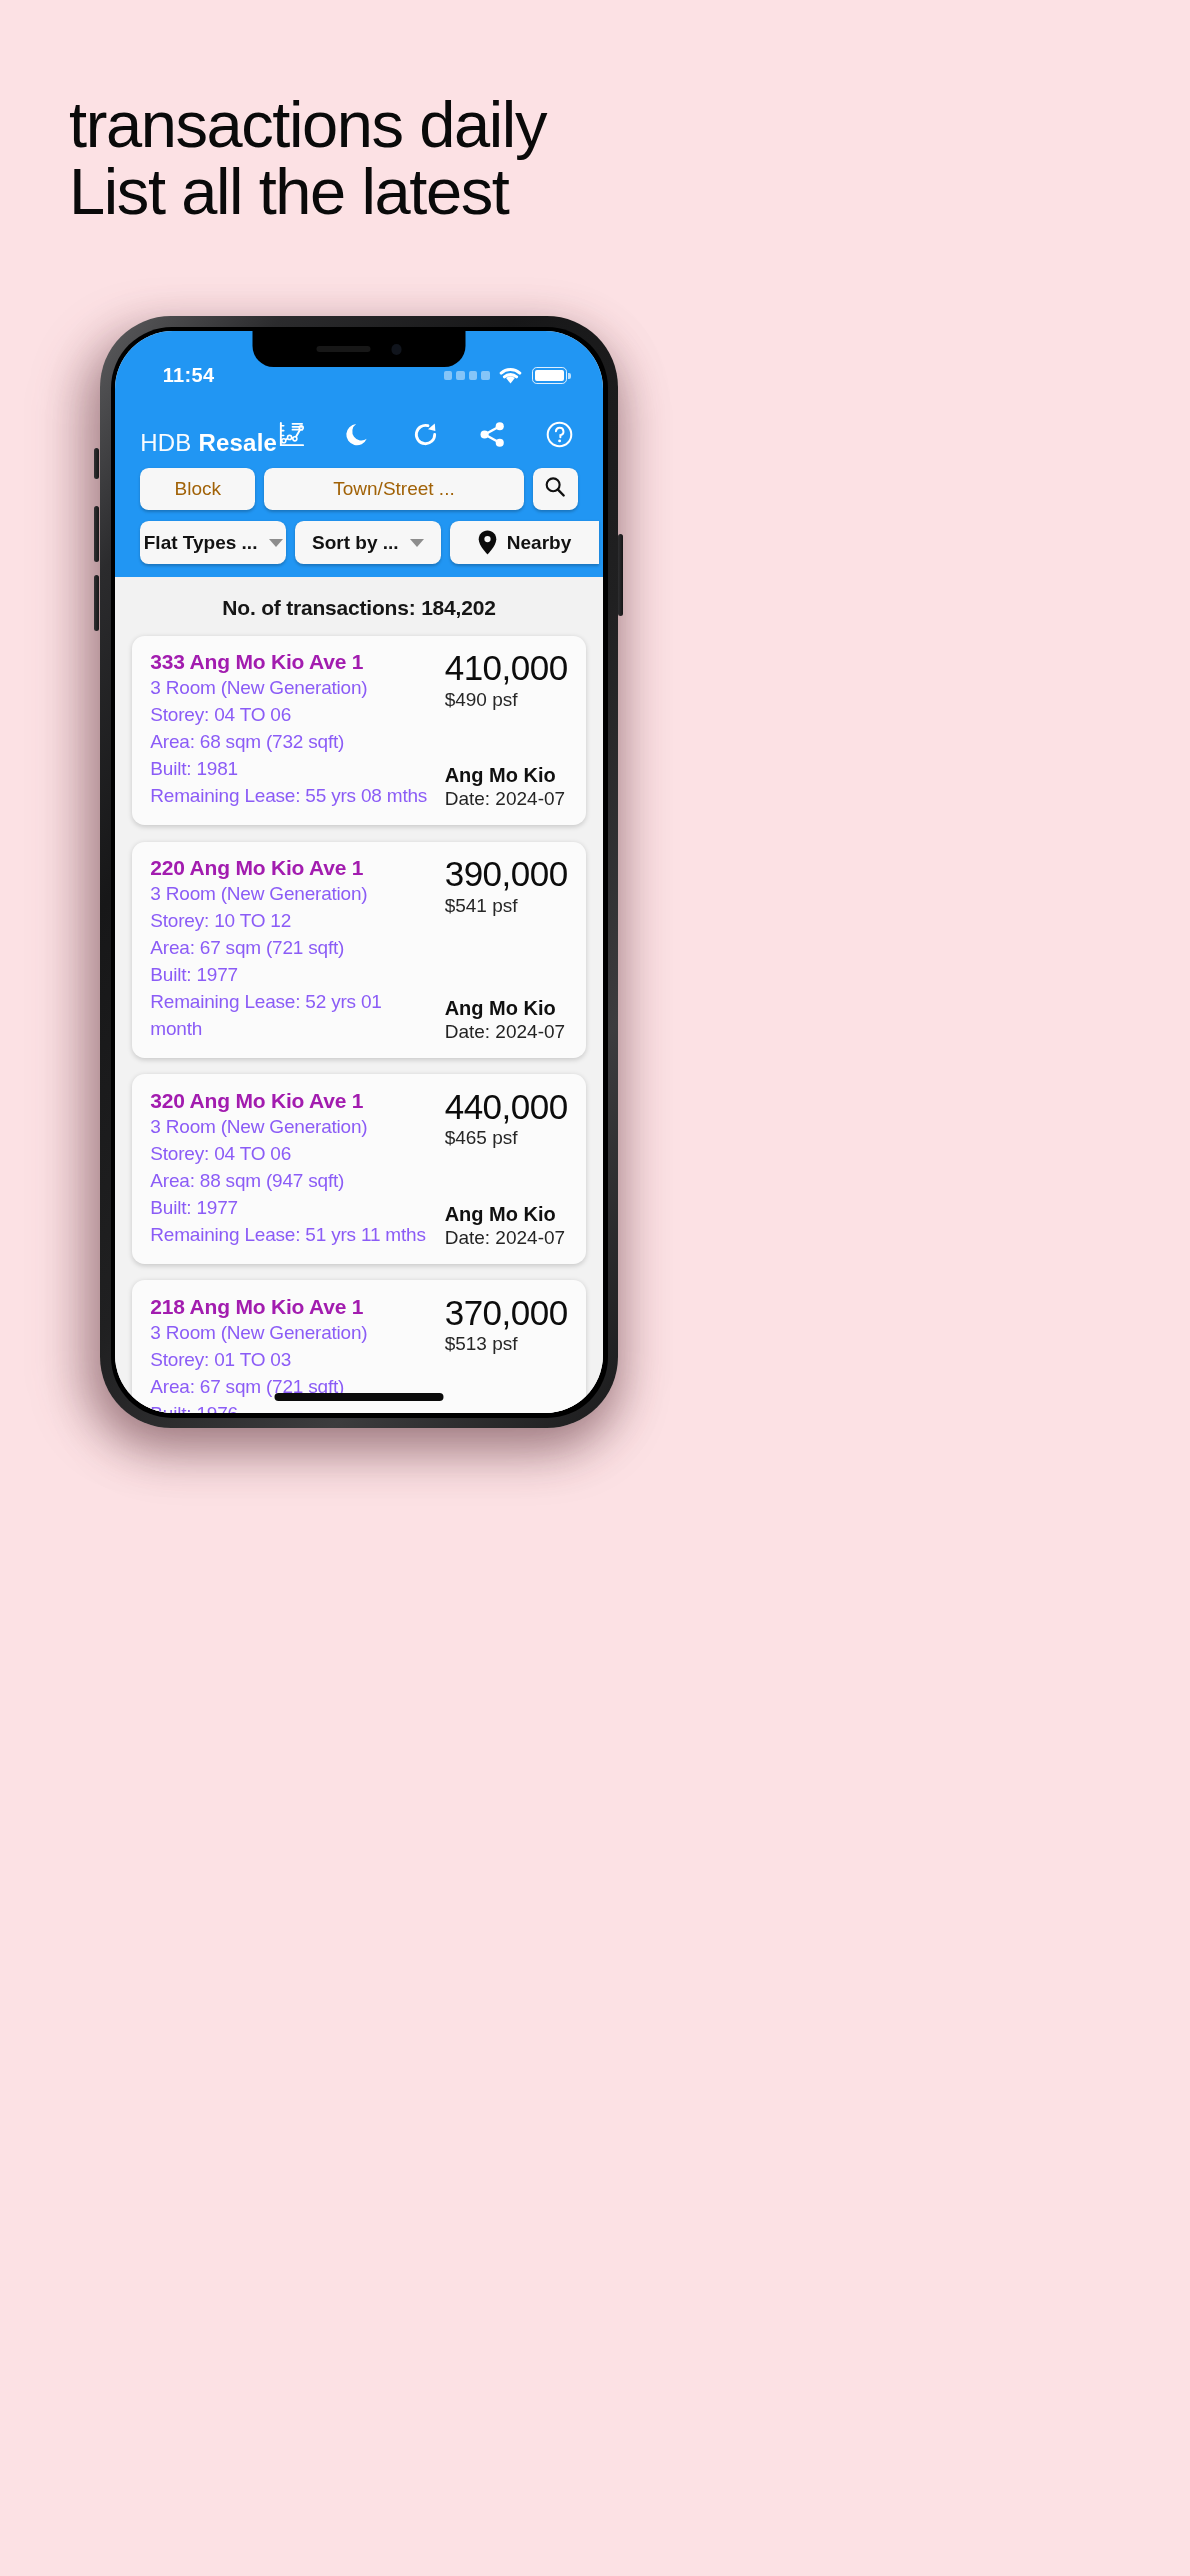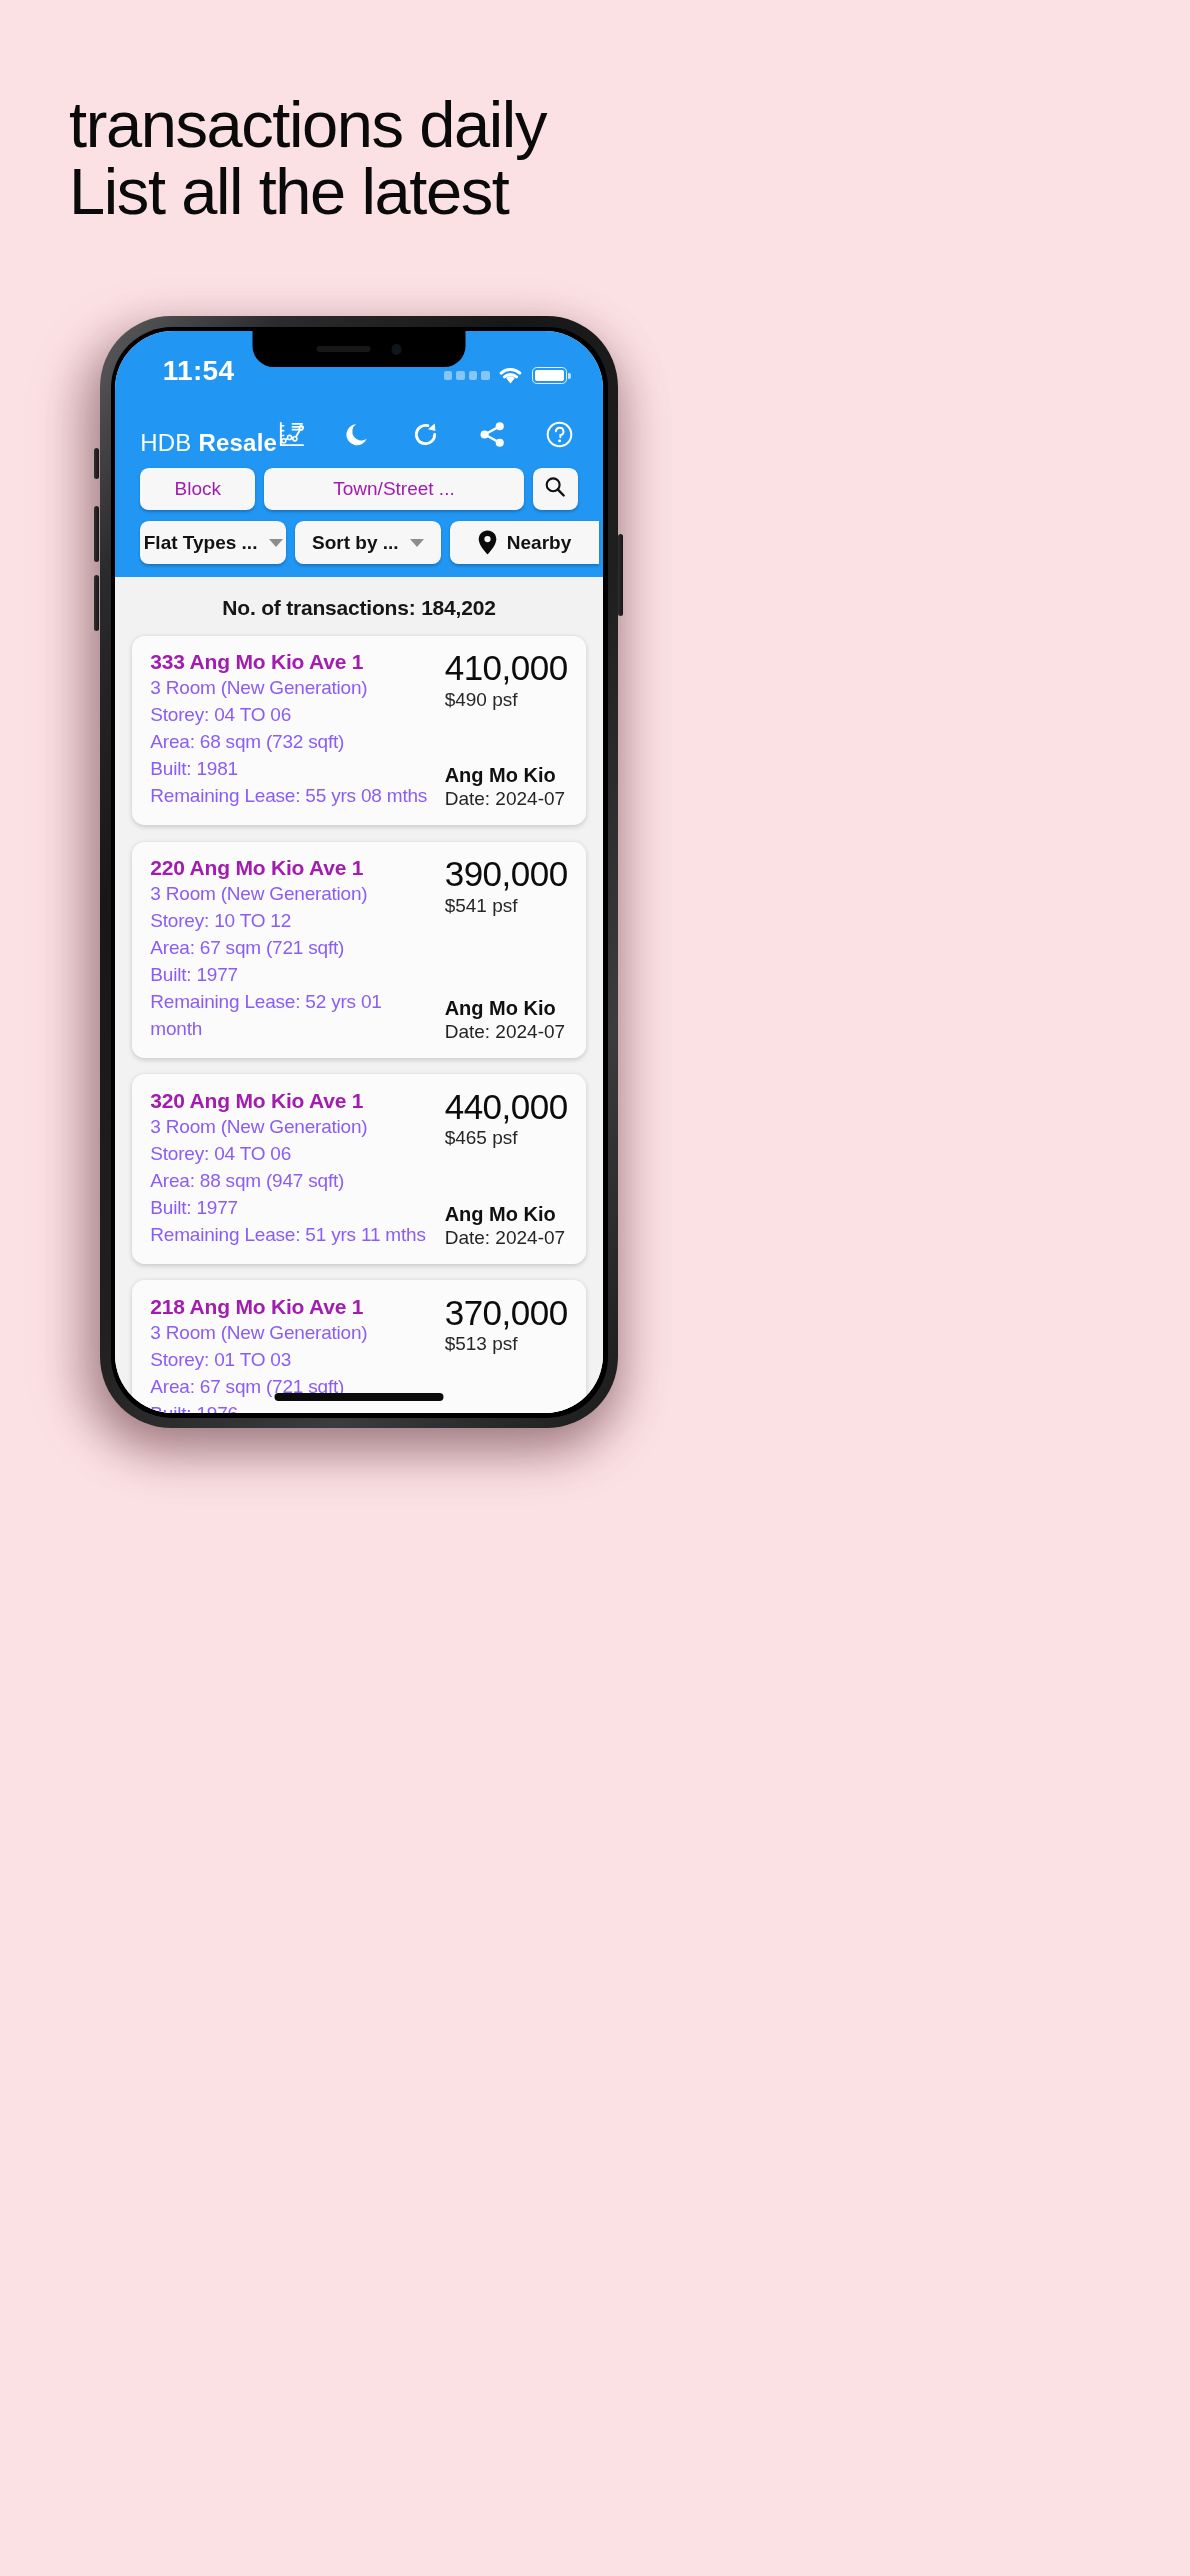--- a/index.html
+++ b/index.html
@@ -87,21 +87,21 @@
     height: 65px;
     background: #2196f3;
     display: flex;
     align-items: flex-end;
     padding: 0 36px 9.6px 36px;
     justify-content: space-between;
     z-index: 2;
   }
   .status-time {
     color: #fff;
-    font-size: 28px;
+    font-size: 20px;
     font-weight: 600;
     letter-spacing: 0.3px;
     padding-left: 11.5px;
   }
   .status-right {
     display: flex;
     align-items: center;
     gap: 8.6px;
     padding-bottom: 1.9px;
   }
@@ -170,21 +170,21 @@
     gap: 8.6px;
     padding: 5.8px 0 0 0;
   }
   .field {
     background: #f7f7f7;
     border-radius: 8.6px;
     height: 42px;
     display: flex;
     align-items: center;
     justify-content: center;
-    color: #a21caf;
+    color: #a16207;
     font-size: 19px;
     box-shadow: 0 1.9px 2.9px rgba(0,0,0,0.22);
   }
   .field-block { width: 115px; }
   .field-town  { flex: 1; }
   .field-search {
     width: 45px; height: 42px; background:#f7f7f7; border-radius: 8.6px;
     display:flex; align-items:center; justify-content:center;
     box-shadow: 0 1.9px 2.9px rgba(0,0,0,0.22);
   }

